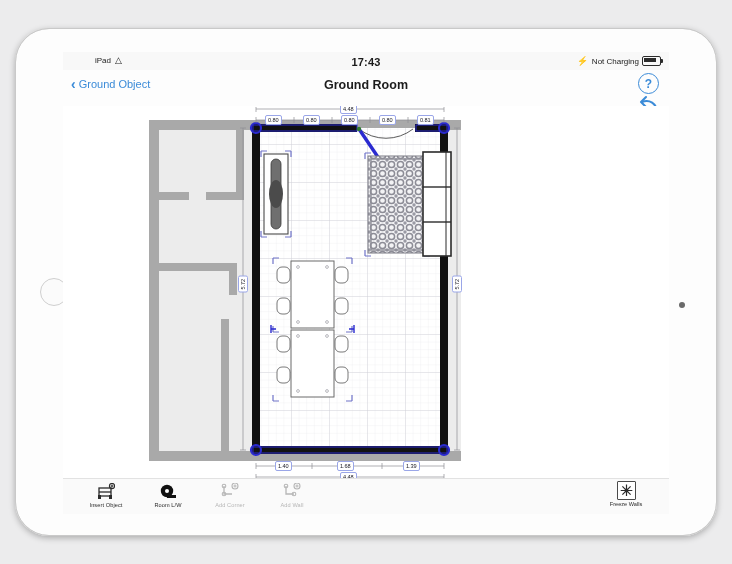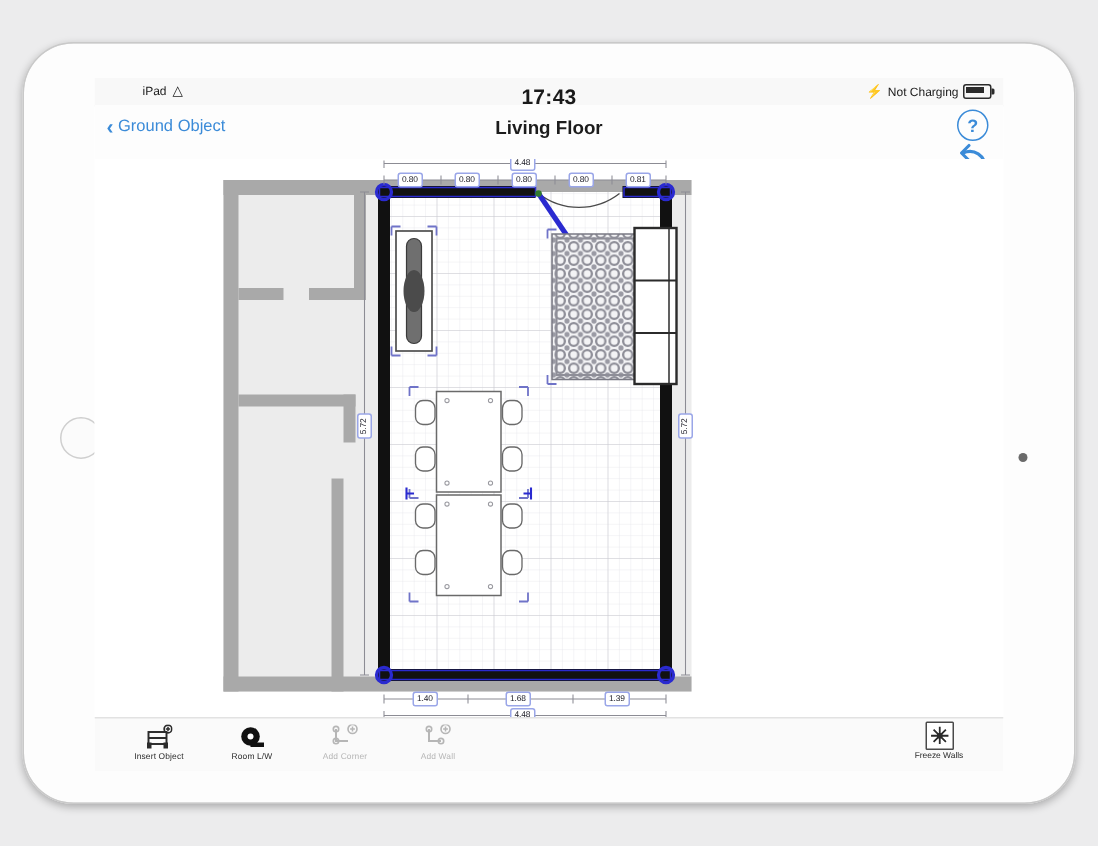--- a/index.html
+++ b/index.html
@@ -32,21 +32,21 @@
     position:absolute;left:48px;top:24px;width:606px;height:462px;
     background:#ffffff;overflow:hidden;
   }
   
   #statusbar{
     position:absolute;left:0;top:0;width:606px;height:18px;
     background:#f8f8f8;border-bottom:1px solid #efefef;
     font-size:8px;color:#1a1a1a;
   }
   #sb-left{position:absolute;left:8px;top:4px;display:flex;align-items:center;gap:4px;padding-left:24px;}
-  #sb-center{position:absolute;left:0;top:4px;width:606px;text-align:center;font-weight:bold;font-size:14px;letter-spacing:.2px;}
+  #sb-center{position:absolute;left:0;top:4px;width:606px;text-align:center;font-weight:bold;font-size:11px;letter-spacing:.2px;}
   #sb-right{position:absolute;right:8px;top:4px;display:flex;align-items:center;gap:3px;}
   .wifi-glyph{font-size:9px;line-height:9px;}
   .bolt-glyph{font-size:9px;line-height:9px;}
   .battery{
     width:17px;height:8px;border:1px solid #2b2b2b;border-radius:2px;position:relative;
   }
   .battery::after{
     content:"";position:absolute;right:-3px;top:2px;width:2px;height:4px;background:#2b2b2b;
     border-radius:0 1px 1px 0;
   }
@@ -128,21 +128,21 @@
             <span></span>
           </span>
       </div>
     </div>
 
     <div id="navbar">
       <div id="back-btn">
         <span id="back-chevron">‹</span>
         <span>Ground Object</span>
       </div>
-      <div id="nav-title">Living Floor</div>
+      <div id="nav-title">Ground Room</div>
       <div id="help-icon">
         <span>?</span>
       </div>
       <div id="undo-icon">
         <svg width="24" height="22" viewBox="0 0 24 22">
           <path d="M20 18 C20 8, 12 4, 5 7" stroke="#3b8bd8" stroke-width="2.1" fill="none" stroke-linecap="round"></path>
           <path d="M9 2 L4 7 L9 12" stroke="#3b8bd8" stroke-width="2.1" fill="none" stroke-linecap="round" stroke-linejoin="round"></path>
         </svg>
       </div>
     </div>

